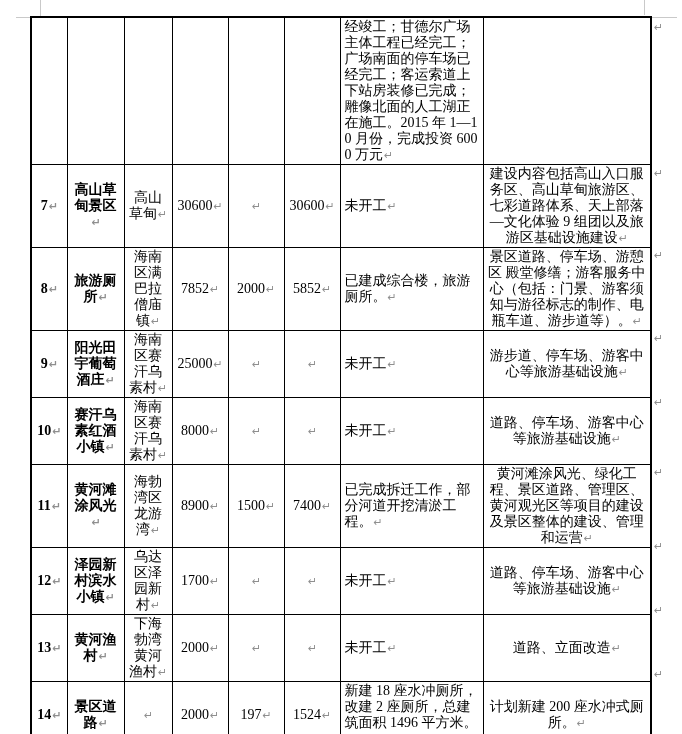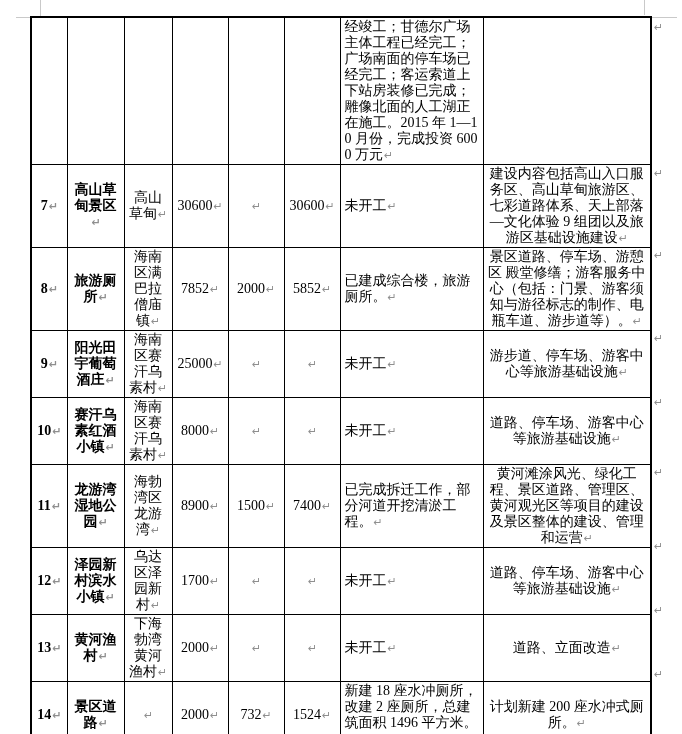--- a/index.html
+++ b/index.html
@@ -115,21 +115,21 @@
     <td class="c-loc"><span>海南区赛汗乌素村</span><span class="pilcrow">↵</span></td>
     <td class="c-val"><span>8000</span><span class="pilcrow">↵</span></td>
     <td class="c-val"><span></span><span class="pilcrow">↵</span></td>
     <td class="c-val"><span></span><span class="pilcrow">↵</span></td>
     <td class="c-status"><span>未开工</span><span class="pilcrow">↵</span></td>
     <td class="c-desc"><span>道路、停车场、游客中心等旅游基础设施</span><span class="pilcrow">↵</span></td>
   </tr>
 
   <tr style="height:79px">
     <td class="c-num"><span>11</span><span class="pilcrow">↵</span></td>
-    <td class="c-name"><span>龙游湾湿地公园</span><span class="pilcrow">↵</span></td>
+    <td class="c-name"><span>黄河滩涂风光</span><span class="pilcrow">↵</span></td>
     <td class="c-loc"><span>海勃湾区龙游湾</span><span class="pilcrow">↵</span></td>
     <td class="c-val"><span>8900</span><span class="pilcrow">↵</span></td>
     <td class="c-val"><span>1500</span><span class="pilcrow">↵</span></td>
     <td class="c-val"><span>7400</span><span class="pilcrow">↵</span></td>
     <td class="c-status"><span>已完成拆迁工作，部分河道开挖清淤工程。</span><span class="pilcrow">↵</span></td>
     <td class="c-desc"><span>黄河滩涂风光、绿化工程、景区道路、管理区、黄河观光区等项目的建设及景区整体的建设、管理和运营</span><span class="pilcrow">↵</span></td>
   </tr>
 
   <tr style="height:65px">
     <td class="c-num"><span>12</span><span class="pilcrow">↵</span></td>
@@ -151,21 +151,21 @@
     <td class="c-val"><span></span><span class="pilcrow">↵</span></td>
     <td class="c-status"><span>未开工</span><span class="pilcrow">↵</span></td>
     <td class="c-desc"><span>道路、立面改造</span><span class="pilcrow">↵</span></td>
   </tr>
 
   <tr style="height:49px">
     <td class="c-num"><span>14</span><span class="pilcrow">↵</span></td>
     <td class="c-name"><span>景区道路</span><span class="pilcrow">↵</span></td>
     <td class="c-loc"><span></span><span class="pilcrow">↵</span></td>
     <td class="c-val"><span>2000</span><span class="pilcrow">↵</span></td>
-    <td class="c-val"><span>732</span><span class="pilcrow">↵</span></td>
+    <td class="c-val"><span>197</span><span class="pilcrow">↵</span></td>
     <td class="c-val"><span>1524</span><span class="pilcrow">↵</span></td>
     <td class="c-status"><span>新建 18 座水冲厕所，改建 2 座厕所，总建筑面积 1496 平方米。</span><span class="pilcrow">↵</span></td>
     <td class="c-desc"><span>计划新建 200 座水冲式厕所。</span><span class="pilcrow">↵</span></td>
   </tr>
 </tbody>
   </table>
 
 <span class="row-end-mark" style="top:21px">↵</span>
 <span class="row-end-mark" style="top:167px">↵</span>
 <span class="row-end-mark" style="top:249px">↵</span>

